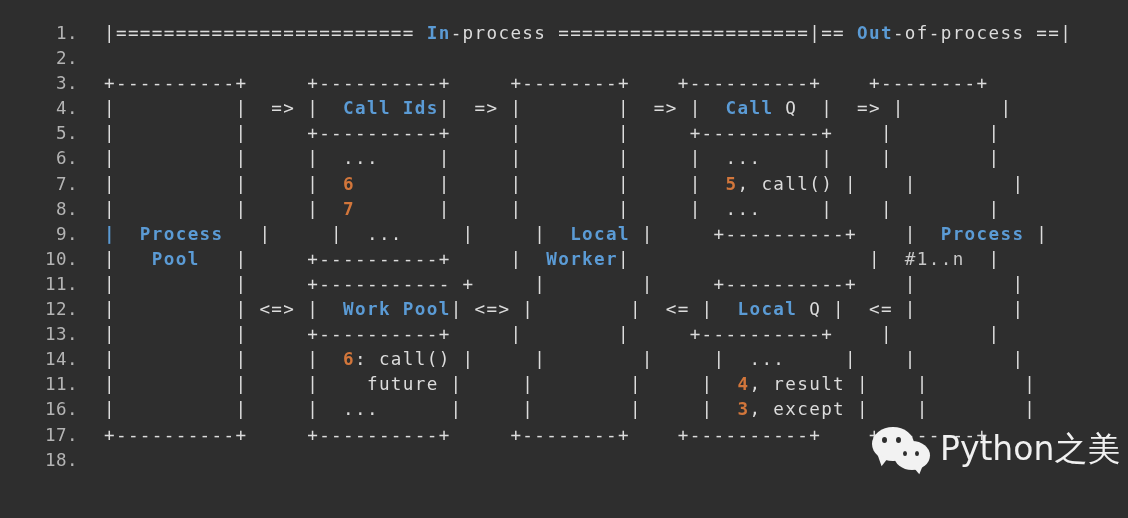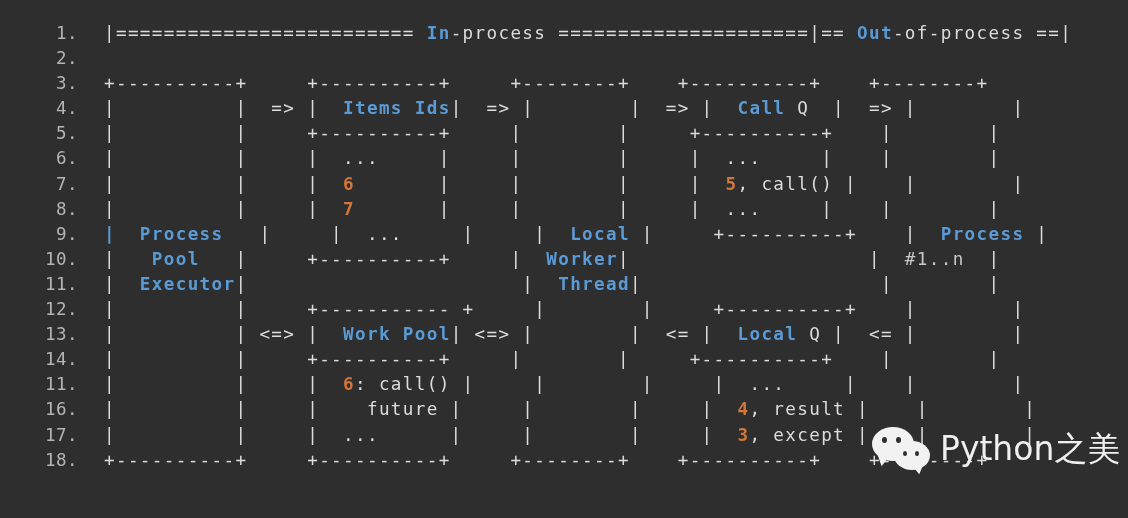--- a/index.html
+++ b/index.html
@@ -156,28 +156,27 @@
         <span class="ln">14.</span>
         <span class="ln">11.</span>
         <span class="ln">16.</span>
         <span class="ln">17.</span>
         <span class="ln">18.</span>
       </div>
     <div class="codearea">
         <span class="cl"><span class="tok-plain">|=========================</span><span class="tok-plain"> </span><span class="tok-kw">In</span><span class="tok-plain">-process</span><span class="tok-plain"> </span><span class="tok-plain">=====================|==</span><span class="tok-plain"> </span><span class="tok-kw">Out</span><span class="tok-plain">-of-process</span><span class="tok-plain"> </span><span class="tok-plain">==|</span></span>
         <span class="cl"> </span>
         <span class="cl"><span class="tok-plain">+----------+     +----------+     +--------+    +----------+    +--------+</span></span>
-        <span class="cl"><span class="tok-plain">|          |  =&gt; |  </span><span class="tok-kw">Items Ids</span><span class="tok-plain">|  =&gt; |        |  =&gt; |  </span><span class="tok-kw">Call</span><span class="tok-plain"> Q</span><span class="tok-plain">  |  =&gt; |        |</span></span>
+        <span class="cl"><span class="tok-plain">|          |  =&gt; |  </span><span class="tok-kw">Call Ids</span><span class="tok-plain">|  =&gt; |        |  =&gt; |  </span><span class="tok-kw">Call</span><span class="tok-plain"> Q</span><span class="tok-plain">  |  =&gt; |        |</span></span>
         <span class="cl"><span class="tok-plain">|          |     +----------+     |        |     +----------+    |        |</span></span>
         <span class="cl"><span class="tok-plain">|          |     |  ...     |     |        |     |  ...     |    |        |</span></span>
         <span class="cl"><span class="tok-plain">|          |     |  </span><span class="tok-num">6</span><span class="tok-plain">       |     |        |     |  </span><span class="tok-num">5</span><span class="tok-plain">, call() |    |        |</span></span>
         <span class="cl"><span class="tok-plain">|          |     |  </span><span class="tok-num">7</span><span class="tok-plain">       |     |        |     |  ...     |    |        |</span></span>
         <span class="cl"><span class="tok-kw">|  </span><span class="tok-kw">Process</span><span class="tok-plain">   |     |  ...     |     |  </span><span class="tok-kw">Local</span><span class="tok-plain"> |     +----------+    |  </span><span class="tok-kw">Process</span><span class="tok-plain"> |</span></span>
         <span class="cl"><span class="tok-plain">|   </span><span class="tok-kw">Pool</span><span class="tok-plain">   |     +----------+     |  </span><span class="tok-kw">Worker</span><span class="tok-plain">|                    |  </span><span class="tok-dim">#1..n</span><span class="tok-plain">  |</span></span>
-        <span class="cl"><span class="tok-plain">|  </span><span class="tok-kw">Executor</span><span class="tok-plain">|                       |  </span><span class="tok-kw">Thread</span><span class="tok-plain">|                    |        |</span></span>
         <span class="cl"><span class="tok-plain">|          |     +----------- +     |        |     +----------+    |        |</span></span>
         <span class="cl"><span class="tok-plain">|          | &lt;=&gt; |  </span><span class="tok-kw">Work Pool</span><span class="tok-plain">| &lt;=&gt; |        |  &lt;= |  </span><span class="tok-kw">Local</span><span class="tok-plain"> Q</span><span class="tok-plain"> |  &lt;= |        |</span></span>
         <span class="cl"><span class="tok-plain">|          |     +----------+     |        |     +----------+    |        |</span></span>
         <span class="cl"><span class="tok-plain">|          |     |  </span><span class="tok-num">6</span><span class="tok-plain">: call() |     |        |     |  ...     |    |        |</span></span>
         <span class="cl"><span class="tok-plain">|          |     |    future |     |        |     |  </span><span class="tok-num">4</span><span class="tok-plain">, result |    |        |</span></span>
         <span class="cl"><span class="tok-plain">|          |     |  ...      |     |        |     |  </span><span class="tok-num">3</span><span class="tok-plain">, except |    |        |</span></span>
         <span class="cl"><span class="tok-plain">+----------+     +----------+     +--------+    +----------+    +--------+</span></span>
       </div>
   </div>
 

